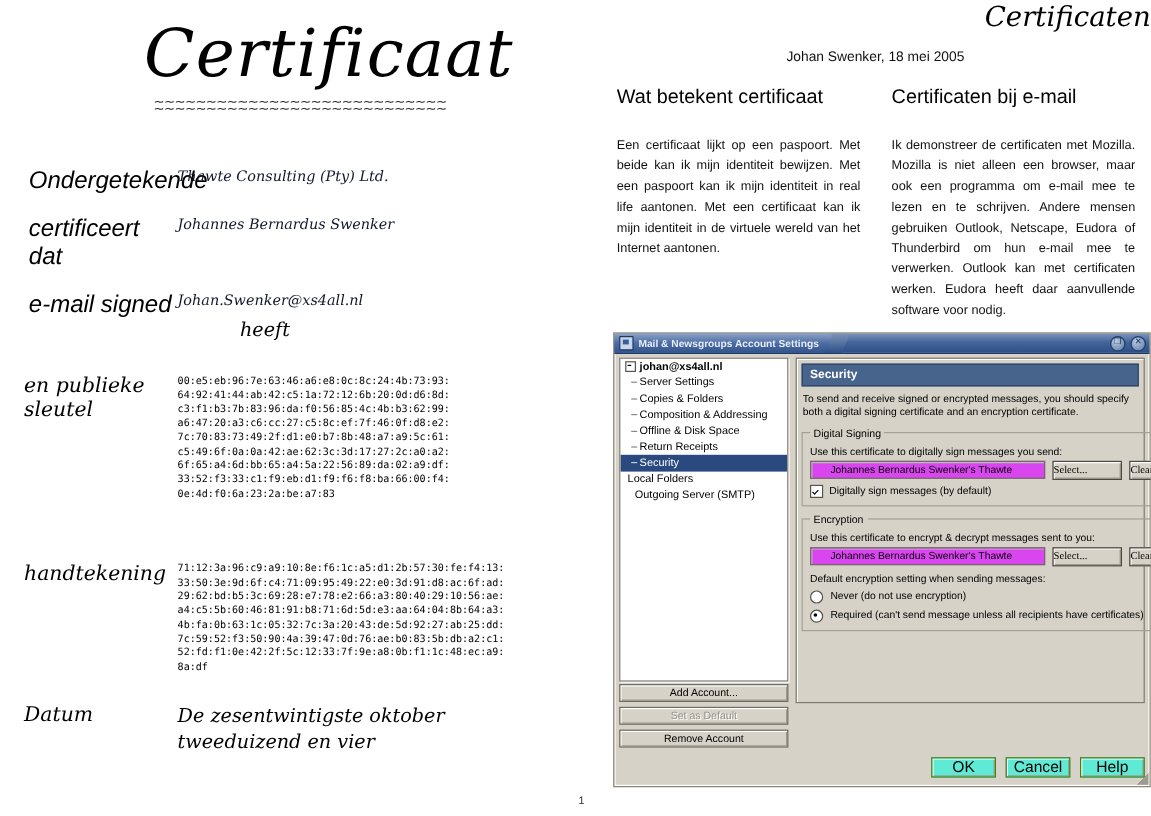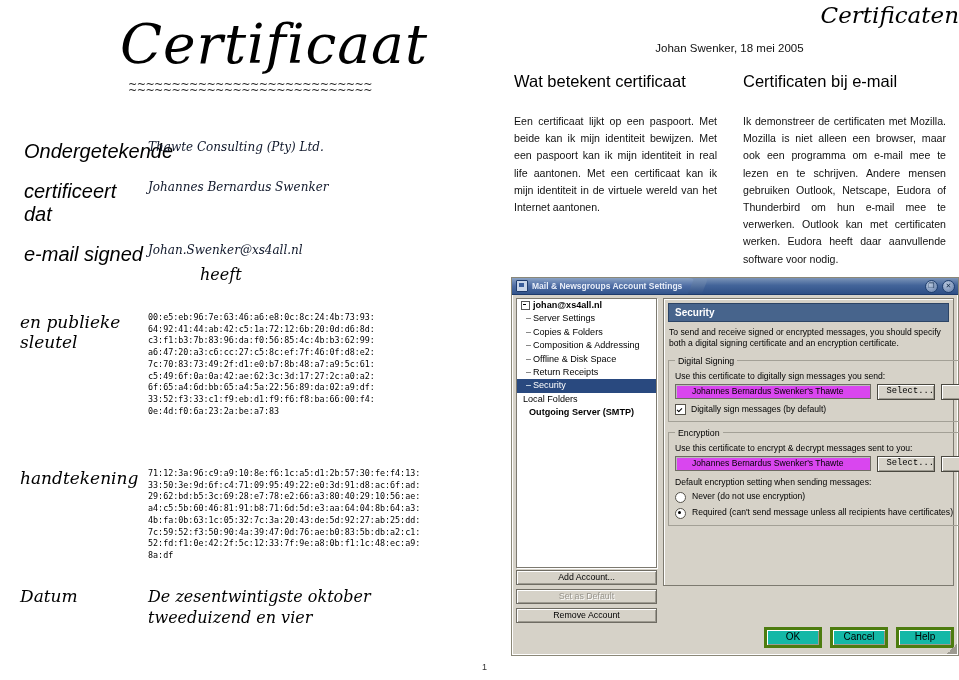--- a/index.html
+++ b/index.html
@@ -194,22 +194,22 @@
   .txtbox{
     flex:0 0 162px;height:13px;background:#d946ef;border:1px solid #6f6c63;
     box-shadow:inset 1px 1px 0 #bbb;
     font-size:8.6px;color:#000;line-height:13px;padding:0 16px;
     overflow:hidden;white-space:nowrap;
     font-family:"Liberation Sans", sans-serif;
   }
   .sbtn{
     flex:0 0 56px;height:14px;background:#d6d2c8;border:1px solid #4a4840;
     box-shadow:inset 1px 1px 0 #fff, inset -1px -1px 0 #9d9a90;
-    font-size:8.8px;text-align:right;line-height:12px;color:#000;
-    font-family:Liberation Mono, monospace;
+    font-size:8.8px;text-align:left;line-height:12px;color:#000;
+    font-family:Liberation Serif, serif;
   }
   .chk-line{display:flex;align-items:center;gap:5px;margin-top:3px;}
   .chk{
     width:9px;height:9px;background:#fff;border:1px solid #55524a;
     position:relative;flex:0 0 auto;
   }
   .chk.on::after{
     content:"";position:absolute;left:1px;top:3px;width:4px;height:2px;
     border-left:1.6px solid #000;border-bottom:1.6px solid #000;
     transform:rotate(-45deg);
@@ -224,23 +224,23 @@
   .rad.on::after{
     content:"";position:absolute;left:2px;top:2px;width:3px;height:3px;
     border-radius:50%;background:#000;
   }
   .rad-line span{line-height:11.4px;}
 
   .okrow{
     position:absolute;right:0;bottom:3px;display:flex;gap:8px;
   }
   .okbtn{
-    width:52px;height:15px;background:#14b8a6;border:3px solid #4d7c0f;
+    width:52px;height:15px;background:#5eead4;border:1px solid #4d7c0f;
     box-shadow:inset 1px 1px 0 #fff, inset -1px -1px 0 #9d9a90;
-    font-size:10px;text-align:center;line-height:13px;color:#000;
+    font-size:13px;text-align:center;line-height:13px;color:#000;
     font-family:"Liberation Sans", sans-serif;
   }
   .resizer{
     position:absolute;right:1px;bottom:1px;width:10px;height:10px;
     background:linear-gradient(135deg,transparent 50%,#9d9a90 50%);
   }
 
   .pagenum{
     position:absolute;left:0;bottom:8px;width:959px;text-align:center;
     font-size:9px;color:#333;font-family:"Liberation Sans", sans-serif;
@@ -370,21 +370,21 @@
           </div>
           <div class="tnode child">
             <span>Return Receipts</span>
           </div>
           <div class="tnode child sel">
             <span>Security</span>
           </div>
           <div class="tnode root" style="font-weight:400;padding-left:6px;">
             <span>Local Folders</span>
           </div>
-          <div class="tnode root" style="font-weight:700;padding-left:12px;">
+          <div class="tnode root" style="font-weight:400;padding-left:12px;">
             <span>Outgoing Server (SMTP)</span>
           </div>
         </div>
 
         <div class="tree-btns">
           <div class="btn">Add Account...</div>
           <div class="btn disabled">Set as Default</div>
           <div class="btn">Remove Account</div>
         </div>
       </div>

